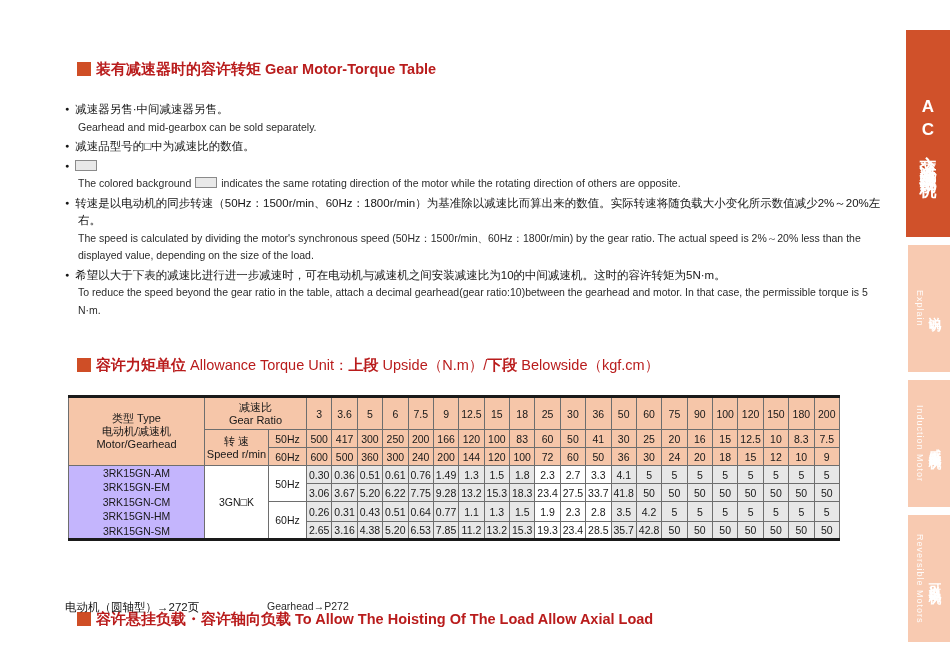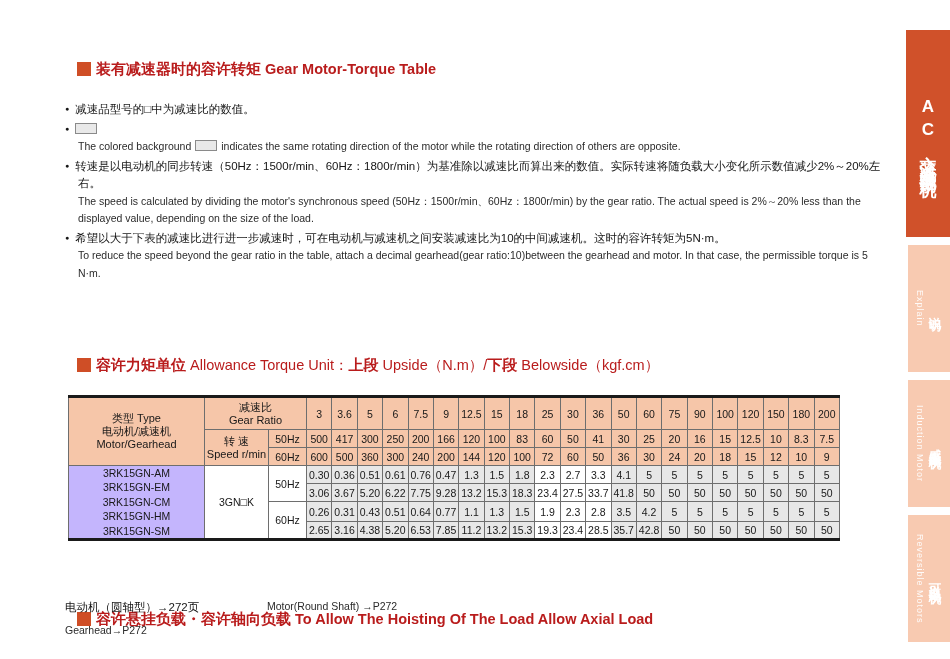--- a/index.html
+++ b/index.html
@@ -47,20 +47,24 @@
   .tab-light .vzh{font-size:12.5px;letter-spacing:2px;}
 </style>
 </head>
 <body>
 
 <div class="abs sec-title" style="left:65px;top:60px;">
   <span class="sq"></span><span>装有减速器时的容许转矩</span><span class="en"> Gear Motor-Torque Table</span>
 </div>
 
 <div class="abs notes" style="left:65px;top:100px;">
+  <div class="note">
+    <div class="zh">减速器另售·中间减速器另售。</div>
+    <div class="en">Gearhead and mid-gearbox can be sold separately.</div>
+  </div>
   <div class="note">
     <div class="zh">减速品型号的□中为减速比的数值。</div>
   </div>
   <div class="note">
     <div class="zh"><span class="swatch"></span></div>
     <div class="en"><span>The colored background</span><span class="swatch"></span><span>indicates the same rotating direction of the motor while the rotating direction of others are opposite.</span></div>
   </div>
   <div class="note">
     <div class="zh">转速是以电动机的同步转速（50Hz：1500r/min、60Hz：1800r/min）为基准除以减速比而算出来的数值。实际转速将随负载大小变化所示数值减少2%～20%左右。</div>
     <div class="en">The speed is calculated by dividing the motor's synchronous speed (50Hz：1500r/min、60Hz：1800r/min) by the gear ratio. The actual speed is 2%～20% less than the displayed value, depending on the size of the load.</div>
@@ -168,21 +172,21 @@
 3RK15GN-CM
 3RK15GN-HM
 3RK15GN-SM</td>
       <td rowspan="4" class="plain">3GN□K</td>
       <td rowspan="2" class="plain">50Hz</td>
     <td class="num shade">0.30</td>
           <td class="num shade">0.36</td>
           <td class="num shade">0.51</td>
           <td class="num shade">0.61</td>
           <td class="num shade">0.76</td>
-          <td class="num shade">0.47</td>
+          <td class="num shade">1.49</td>
           <td class="num shade">1.3</td>
           <td class="num shade">1.5</td>
           <td class="num shade">1.8</td>
           <td class="num">2.3</td>
           <td class="num">2.7</td>
           <td class="num">3.3</td>
           <td class="num shade">4.1</td>
           <td class="num shade">5</td>
           <td class="num shade">5</td>
           <td class="num shade">5</td>
@@ -265,21 +269,20 @@
   </tbody>
     </table>
 </div>
 
 <div class="abs sec-title" style="left:65px;top:610px;">
   <span class="sq"></span><span>容许悬挂负载・容许轴向负载</span><span class="en"> To Allow The Hoisting Of The Load Allow Axial Load</span>
 </div>
 
 <div class="abs links" style="left:65px;top:600px;width:700px;">
   <div class="zh">电动机（圆轴型）→272页</div>
-  <div class="en">Motor(Round Shaft) →P272</div>
   <div class="en">Gearhead→P272</div>
 </div>
 
 <div class="abs tab tab-main" style="left:906px;top:30px;width:44px;height:207px;">
   <div class="vzh">AC交流减速电动机</div>
 </div>
 <div class="abs tab tab-light" style="left:908px;top:245px;width:42px;height:127px;">
   <div class="ven">Explain</div>
   <div class="vzh">说明</div>
 </div>

